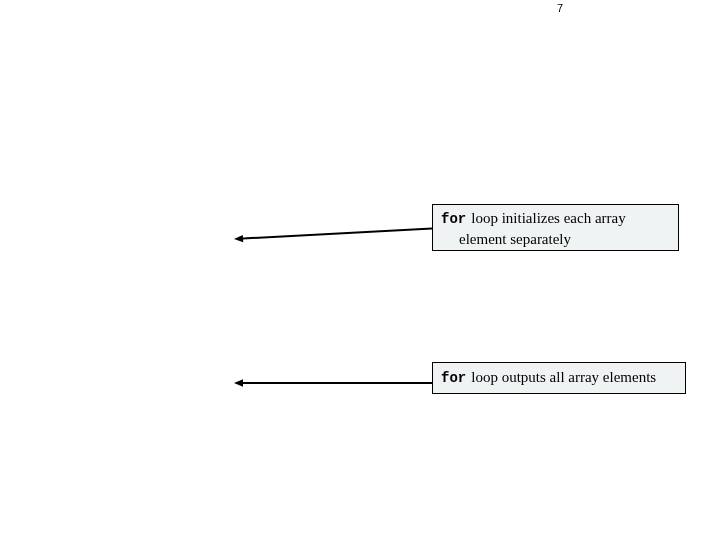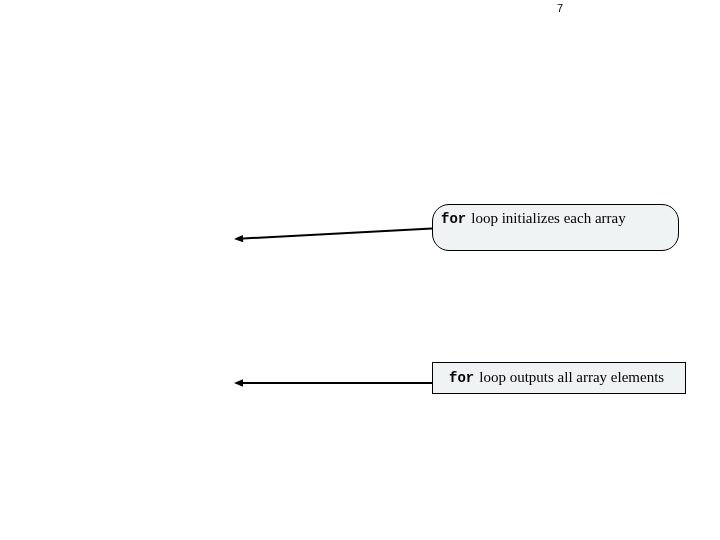--- a/index.html
+++ b/index.html
@@ -52,28 +52,27 @@
     font-family: "Liberation Serif", serif;
     font-size: 15px;
     line-height: 20px;
   }
   .callout-1 {
     left: 432px;
     top: 204px;
     width: 247px;
     height: 47px;
     padding: 3px 8px;
-    border-radius: 17px;
   }
   .callout-2 {
     left: 432px;
     top: 362px;
     width: 254px;
     height: 32px;
-    padding: 4px 16px;
+    padding: 4px 8px;
     white-space: nowrap;
   }
   .callout .indent {
     margin-left: 18px;
   }
   .kw {
     font-family: "Liberation Mono", "DejaVu Sans Mono", monospace;
     font-weight: bold;
     font-size: 14px;
     margin-right: 5px;
@@ -102,20 +101,23 @@
     <g>
       <line x1="432" y1="383" x2="243" y2="383" stroke="#000000" stroke-width="2"></line>
       <polygon points="234,383 243,379.3 243,386.7" fill="#000000"></polygon>
     </g>
   </svg>
 
   <div class="callout callout-1">
     <div>
       <span class="kw">for</span><span>loop initializes each array</span>
     </div>
+    <div class="indent">
+      <span>element separately</span>
+    </div>
   </div>
 
   <div class="callout callout-2">
     <div>
       <span class="kw">for</span><span>loop outputs all array elements</span>
     </div>
   </div>
 
 </div>
 

